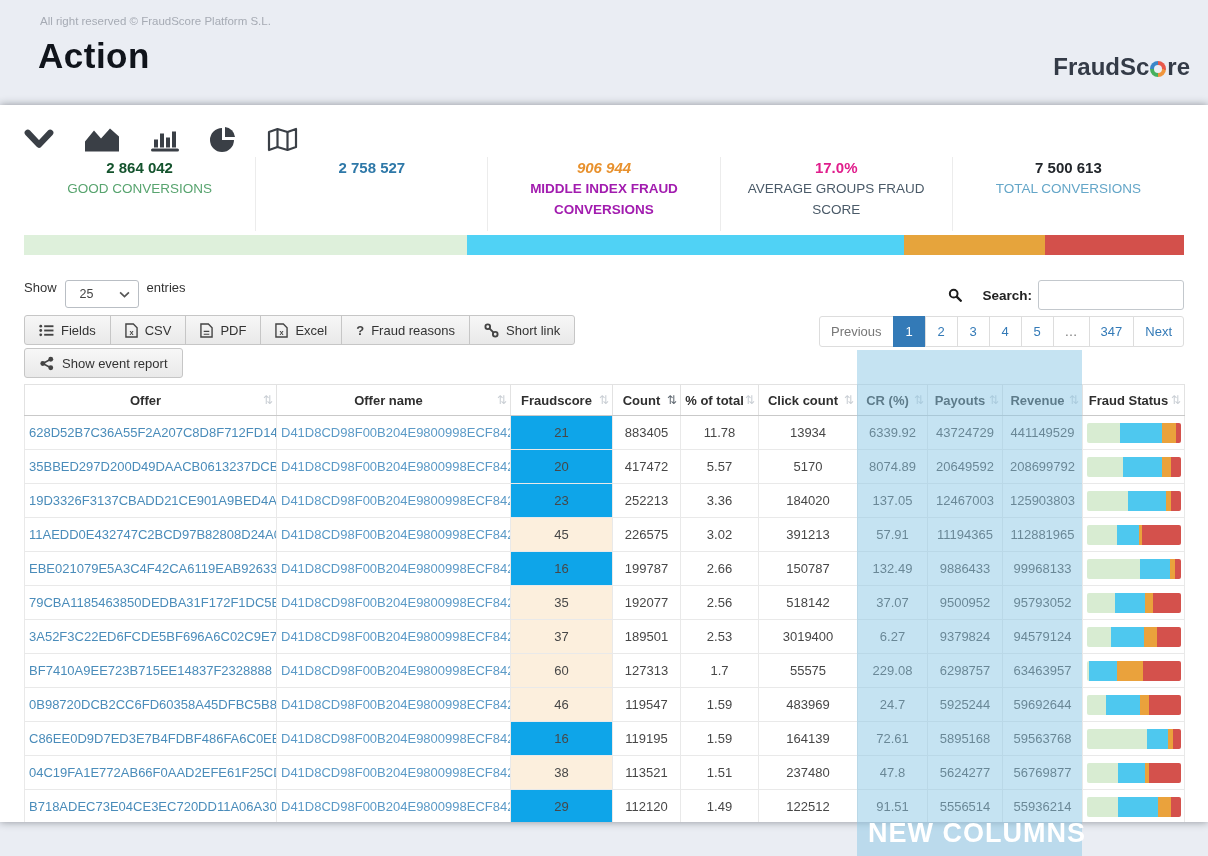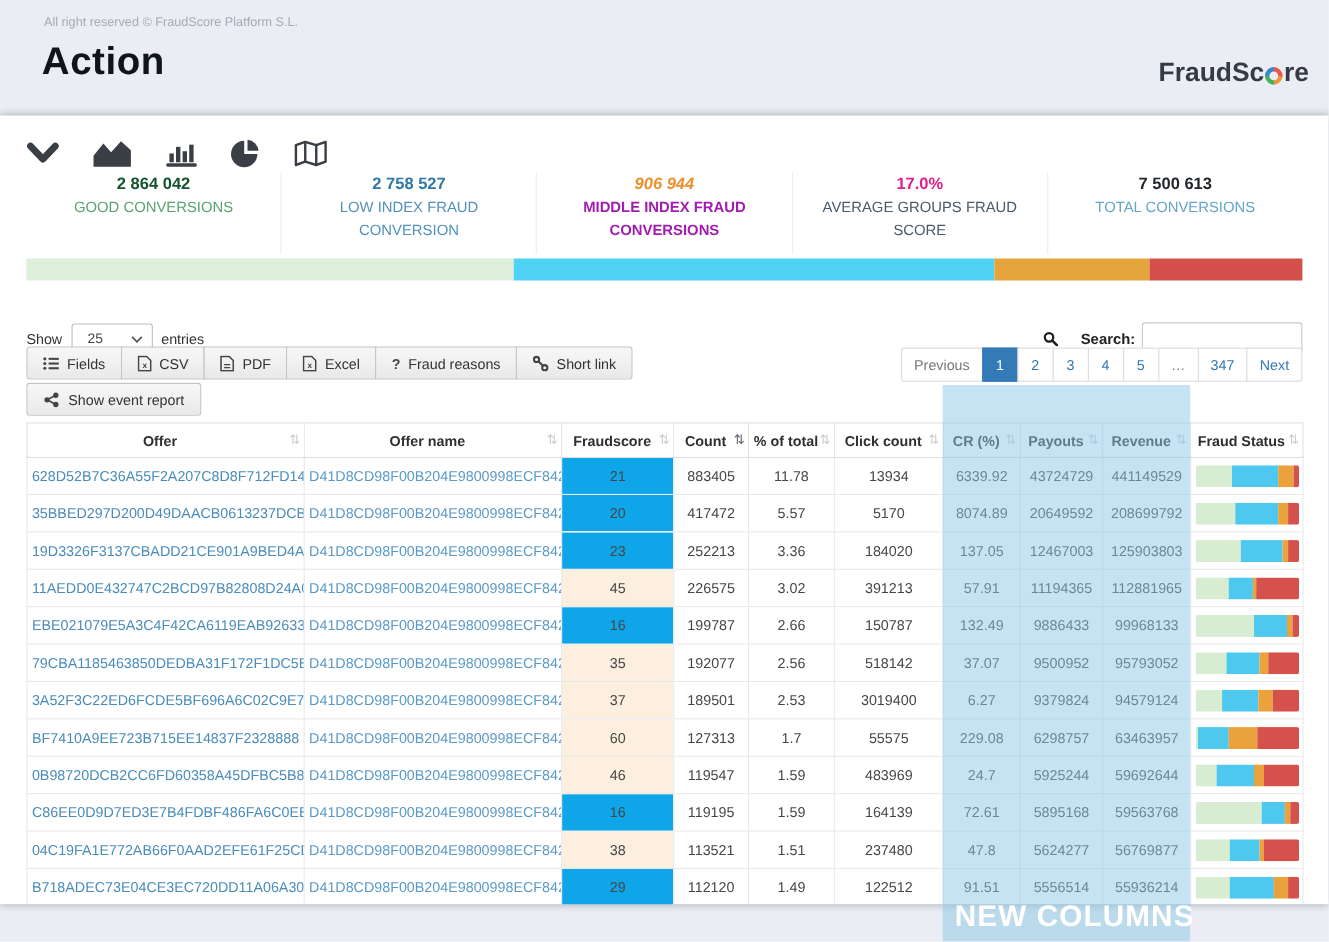--- a/index.html
+++ b/index.html
@@ -28,21 +28,21 @@
   .stat { flex:1 1 0; text-align:center; padding:2px 10px 0 10px; border-right:1px solid #ececec; }
   .stat:last-child { border-right:none; }
   .stat .v { font-size:15px; font-weight:700; }
   .stat .l { font-size:13.5px; margin-top:3px; line-height:1.55; }
 
   
   .dist-bar { top:130px; height:20px; display:flex; }
   .dist-bar div { height:100%; }
 
   
-  .show-row { top:188px; height:30px; display:flex; align-items:center; font-size:13px; color:#333; }
+  .show-row { top:175px; height:30px; display:flex; font-size:13px; color:#333; }
   .fake-select { width:74px; height:28px; border:1px solid #b9bec4; border-radius:3px; margin:0 8px;
     display:flex; align-items:center; justify-content:space-between; padding:0 8px 0 14px; font-size:12.5px; color:#444;
     background:#fff; cursor:pointer; }
   .search-wrap { position:absolute; right:0; top:0; display:flex; align-items:center; gap:6px; }
   .search-wrap .slabel { font-size:13.5px; font-weight:700; color:#222; display:flex; align-items:center; gap:20px; }
   .search-input { width:146px; height:30px; border:1px solid #c3c8cd; border-radius:3px; padding:0 8px; font-size:13px; background:#fff; }
 
   
   .btns-row { top:210px; height:32px; }
   .btn-group { display:inline-flex; }
@@ -131,21 +131,20 @@
         </svg>
       </span>
     </section>
   <section class="stats-row" id="statsRow">
       <div class="stat">
         <div class="v" style="color: #14532d;">2 864 042</div>
         <div class="l" style="color: rgb(88, 164, 111);">GOOD CONVERSIONS</div>
       </div>
       <div class="stat">
         <div class="v" style="color: rgb(46, 120, 168);">2 758 527</div>
-        <div class="l" style="color: rgb(81, 145, 187);">LOW INDEX FRAUD CONVERSION</div>
       </div>
       <div class="stat">
         <div class="v" style="color: rgb(232, 145, 45); font-style: italic;">906 944</div>
         <div class="l" style="color: #a21caf; font-weight: bold;">MIDDLE INDEX FRAUD CONVERSIONS</div>
       </div>
       <div class="stat">
         <div class="v" style="color: rgb(224, 30, 140);">17.0%</div>
         <div class="l" style="color: rgb(74, 90, 104);">AVERAGE GROUPS FRAUD SCORE</div>
       </div>
       <div class="stat">

